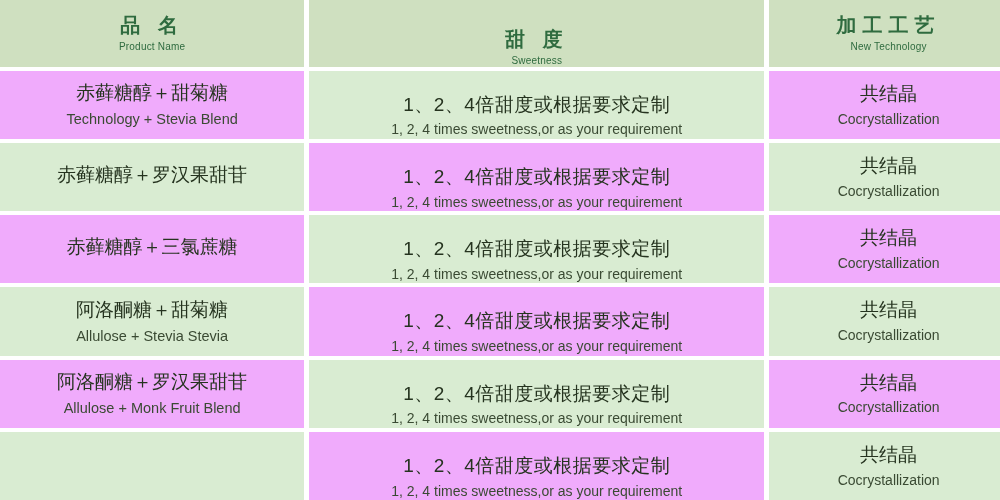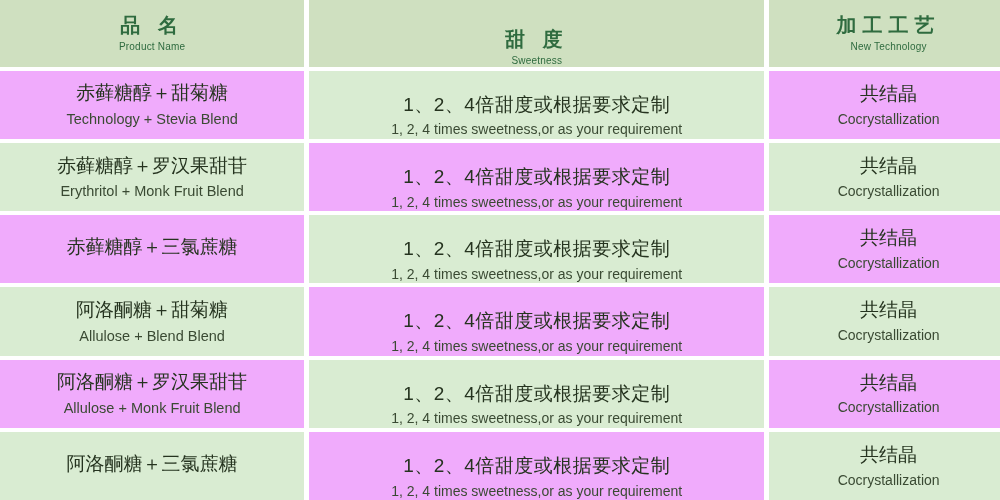--- a/index.html
+++ b/index.html
@@ -142,21 +142,20 @@
       <div class="cn-main">共结晶</div>
       <div class="en-main">Cocrystallization</div>
     </div>
   </div>
 
   <div class="sep-h"></div>
 
   <div class="row body-row">
     <div class="cell col-name bg-mint">
       <div class="cn-main">赤藓糖醇＋罗汉果甜苷</div>
-      <div class="en-main">Erythritol + Monk Fruit Blend</div>
     </div>
     <div class="sep-v"></div>
     <div class="cell col-sweet bg-cream">
       <div class="cn-main">1、2、4倍甜度或根据要求定制</div>
       <div class="en-main">1, 2, 4 times sweetness,or as your requirement</div>
     </div>
     <div class="sep-v"></div>
     <div class="cell col-tech bg-mint">
       <div class="cn-main">共结晶</div>
       <div class="en-main">Cocrystallization</div>
@@ -179,21 +178,21 @@
       <div class="cn-main">共结晶</div>
       <div class="en-main">Cocrystallization</div>
     </div>
   </div>
 
   <div class="sep-h"></div>
 
   <div class="row body-row">
     <div class="cell col-name bg-mint">
       <div class="cn-main">阿洛酮糖＋甜菊糖</div>
-      <div class="en-main">Allulose + Blend Blend</div>
+      <div class="en-main">Allulose + Stevia Stevia</div>
     </div>
     <div class="sep-v"></div>
     <div class="cell col-sweet bg-cream">
       <div class="cn-main">1、2、4倍甜度或根据要求定制</div>
       <div class="en-main">1, 2, 4 times sweetness,or as your requirement</div>
     </div>
     <div class="sep-v"></div>
     <div class="cell col-tech bg-mint">
       <div class="cn-main">共结晶</div>
       <div class="en-main">Cocrystallization</div>
@@ -216,21 +215,20 @@
     <div class="cell col-tech bg-cream">
       <div class="cn-main">共结晶</div>
       <div class="en-main">Cocrystallization</div>
     </div>
   </div>
 
   <div class="sep-h"></div>
 
   <div class="row body-row">
     <div class="cell col-name bg-mint">
-      <div class="cn-main">阿洛酮糖＋三氯蔗糖</div>
     </div>
     <div class="sep-v"></div>
     <div class="cell col-sweet bg-cream">
       <div class="cn-main">1、2、4倍甜度或根据要求定制</div>
       <div class="en-main">1, 2, 4 times sweetness,or as your requirement</div>
     </div>
     <div class="sep-v"></div>
     <div class="cell col-tech bg-mint">
       <div class="cn-main">共结晶</div>
       <div class="en-main">Cocrystallization</div>

